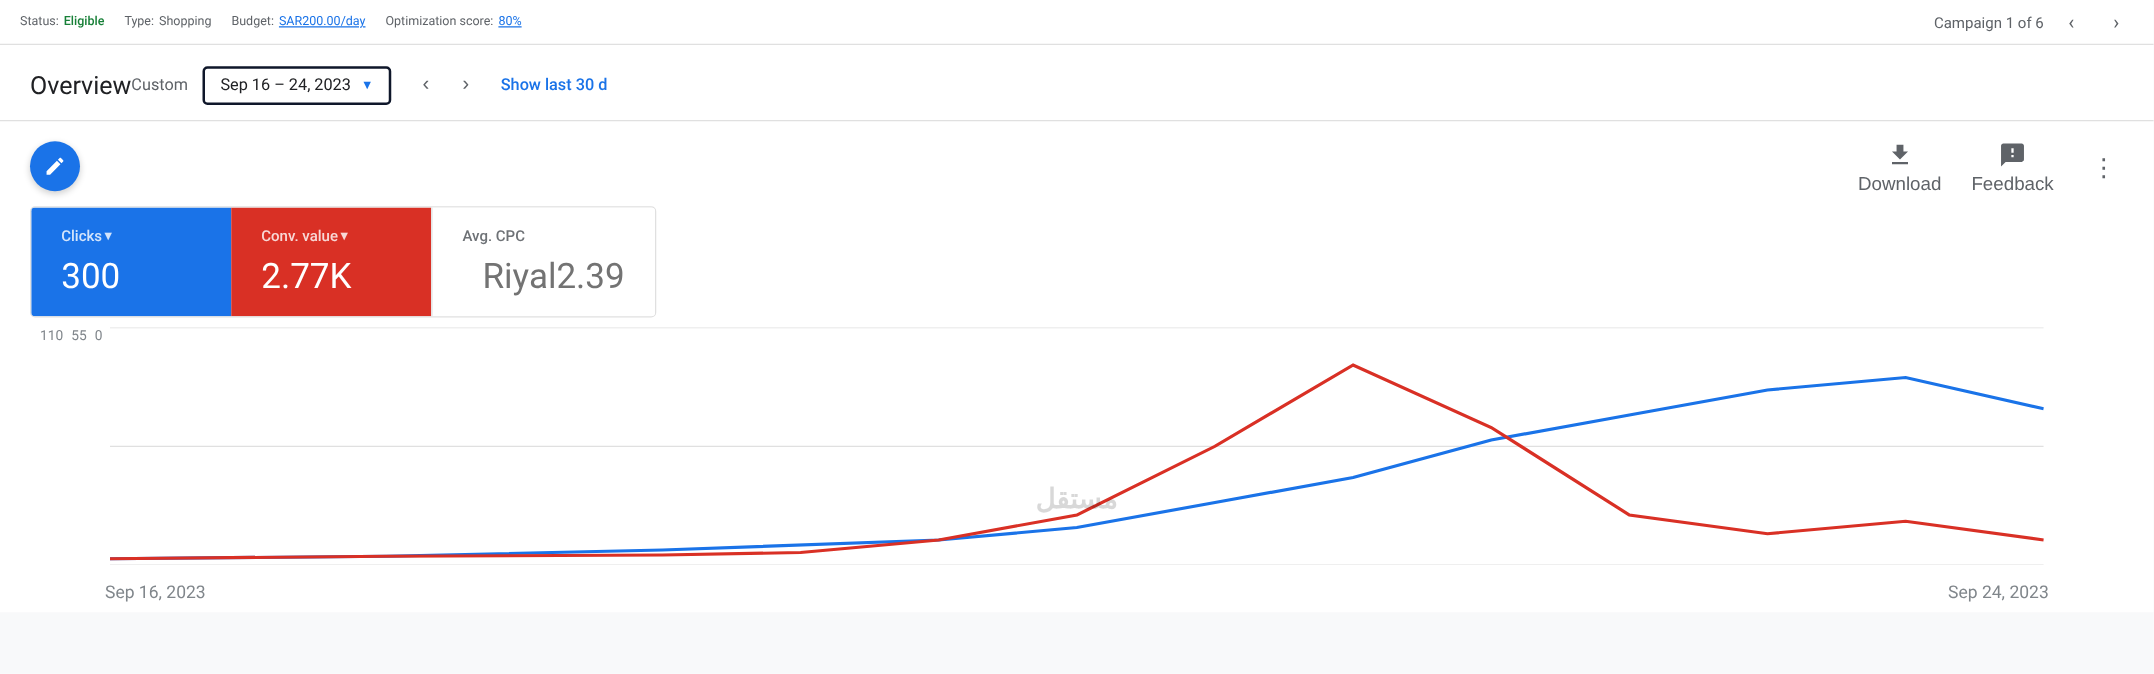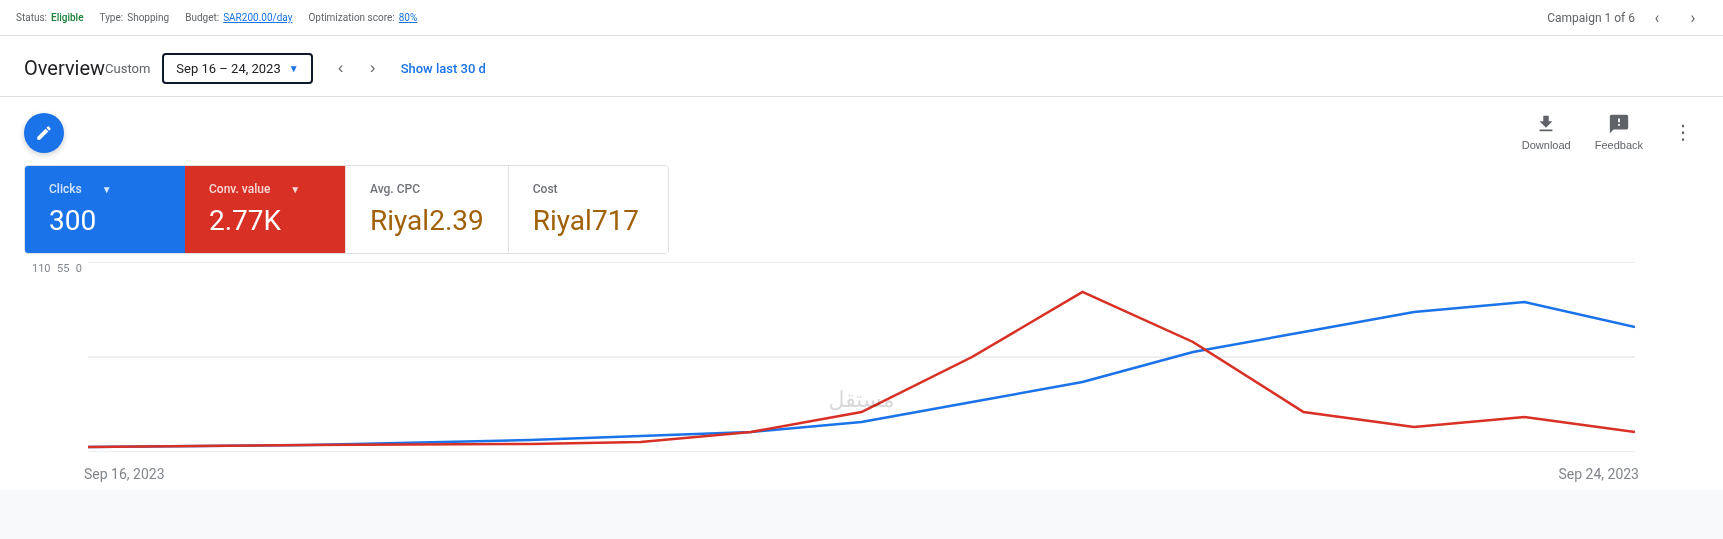--- a/index.html
+++ b/index.html
@@ -77,21 +77,21 @@
       box-shadow: 0 2px 6px rgba(0,0,0,0.2);
     }
 
     .toolbar-right {
       position: absolute;
       top: 16px; right: 24px;
       display: flex; align-items: center; gap: 24px;
     }
     .toolbar-btn {
       display: flex; flex-direction: column; align-items: center; gap: 4px;
-      cursor: pointer; color: #5f6368; font-size: 11px;
+      cursor: pointer; color: #5f6368; font-size: 15px;
       border: none; background: transparent;
     }
     .toolbar-btn svg { width: 22px; height: 22px; fill: #5f6368; }
     .more-btn {
       width: 32px; height: 32px;
       display: flex; align-items: center; justify-content: center;
       cursor: pointer; border: none; background: transparent;
       color: #5f6368; font-size: 20px;
       border-radius: 50%;
     }
@@ -112,27 +112,27 @@
     }
     .metric-card.active-blue { background: #1a73e8; color: #fff; }
     .metric-card.active-red { background: #d93025; color: #fff; }
     .metric-card.inactive { background: #fff; color: #202124; border-left: 1px solid #e0e0e0; }
     .metric-card:first-child { border-left: none; }
 
     .metric-label {
       font-size: 12px;
       font-weight: 500;
       margin-bottom: 8px;
-      display: flex; align-items: center; gap: 20px;
+      display: flex; align-items: center; gap: 0;
       opacity: 0.9;
     }
     .metric-label.dark { color: #5f6368; }
     .metric-label.light { color: rgba(255,255,255,0.9); }
     .metric-value { font-size: 28px; font-weight: 400; }
-    .metric-value.dark { color: #a16207; }
+    .metric-value.dark { color: #737373; margin-left: 16px; }
     .metric-value.light { color: #fff; }
     .metric-chevron { font-size: 10px; }
 
     .chart-labels {
       display: flex;
       justify-content: space-between;
       padding: 4px 60px 0 60px;
       font-size: 14px;
       color: #80868b;
     }
@@ -164,21 +164,21 @@
       width: 50px;
     }
 
     .watermark {
       position: absolute;
       bottom: 40px;
       left: 50%;
       transform: translateX(-50%);
       opacity: 0.15;
       font-size: 22px;
-      font-weight: normal;
+      font-weight: bold;
       color: #000;
       pointer-events: none;
     }
 
     .chart-wrapper {
       position: relative;
       padding: 8px 0;
     }
   </style>
 </head>
@@ -272,26 +272,20 @@
         <div class="metric-value light">2.77K</div>
       </div>
 
       <div class="metric-card inactive">
         <div class="metric-label dark">
           <span>Avg. CPC</span>
         </div>
         <div class="metric-value dark">Riyal2.39</div>
       </div>
 
-      <div class="metric-card inactive">
-        <div class="metric-label dark">
-          <span>Cost</span>
-        </div>
-        <div class="metric-value dark">Riyal717</div>
-      </div>
     </div>
 
     <div class="chart-wrapper">
       <div style="position:relative; height: 200px;">
 
         <div class="y-axis-left">
           <span>110</span>
           <span>55</span>
           <span>0</span>
         </div>

